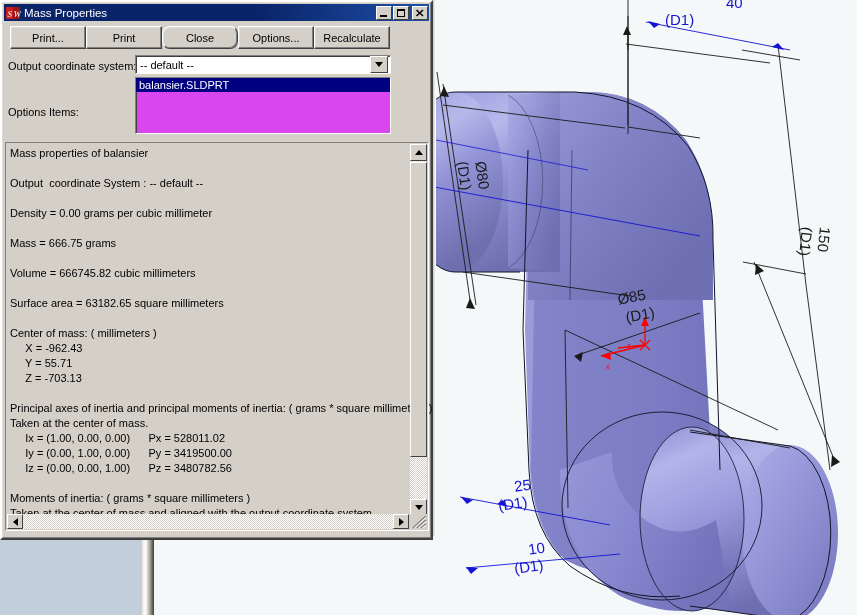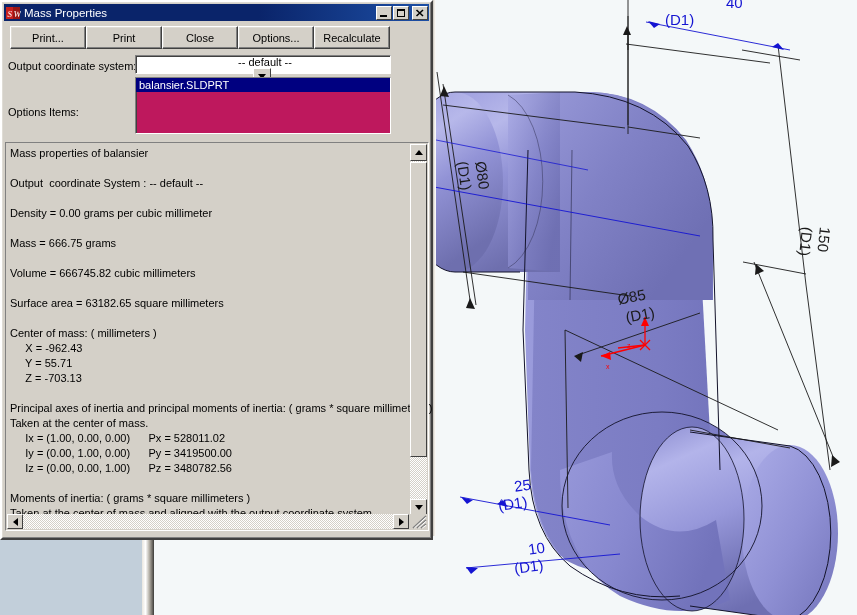--- a/index.html
+++ b/index.html
@@ -78,45 +78,45 @@
     border-top:1px solid #ffffff;border-left:1px solid #ffffff;
     border-right:1px solid #404040;border-bottom:1px solid #404040;
     box-shadow:inset -1px -1px 0 #808080, inset 1px 1px 0 #dfdcd5;
     font-family:"Liberation Sans", sans-serif;font-size:11px;color:#000;
     height:23px;box-sizing:border-box;
     display:flex;align-items:center;justify-content:center;
     cursor:default;
   }
   #btn-print{width:76px;}
   #btn-copy{width:76px;}
-  #btn-close{width:76px;}
+  #btn-close{width:76px;border-radius:8px;}
   #btn-options{width:76px;}
   #btn-recalculate{width:76px;}
 
   #lbl-output-cs{position:absolute;left:6px;top:58px;font-size:11px;color:#000;white-space:nowrap;}
   #combo-output-cs{
     position:absolute;left:133px;top:53px;width:256px;height:19px;
     background:#ffffff;
     border-top:1px solid #808080;border-left:1px solid #808080;
     border-right:1px solid #ffffff;border-bottom:1px solid #ffffff;
     box-shadow:inset 1px 1px 0 #404040;
-    box-sizing:border-box;display:flex;align-items:center;flex-direction:column;
+    box-sizing:border-box;display:flex;align-items:center;
   }
   #combo-output-cs-value{padding-left:4px;font-size:11px;color:#000;flex:1 1 auto;}
   #combo-arrow{
     width:16px;height:15px;margin-right:2px;background:#d4d0c8;
     border-top:1px solid #ffffff;border-left:1px solid #ffffff;
     border-right:1px solid #404040;border-bottom:1px solid #404040;
     display:flex;align-items:center;justify-content:center;flex:0 0 auto;
   }
 
   #lbl-selected-items{position:absolute;left:6px;top:104px;font-size:11px;color:#000;white-space:nowrap;}
   #list-selected-items{
     position:absolute;left:133px;top:75px;width:256px;height:57px;
-    background:#be185d;
+    background:#d946ef;
     border-top:1px solid #808080;border-left:1px solid #808080;
     border-right:1px solid #ffffff;border-bottom:1px solid #ffffff;
     box-shadow:inset 1px 1px 0 #404040;
     box-sizing:border-box;overflow:hidden;
   }
   #list-item-selected{
     background:#000080;color:#ffffff;font-size:11px;
     padding:1px 0 1px 3px;white-space:nowrap;
   }
 

